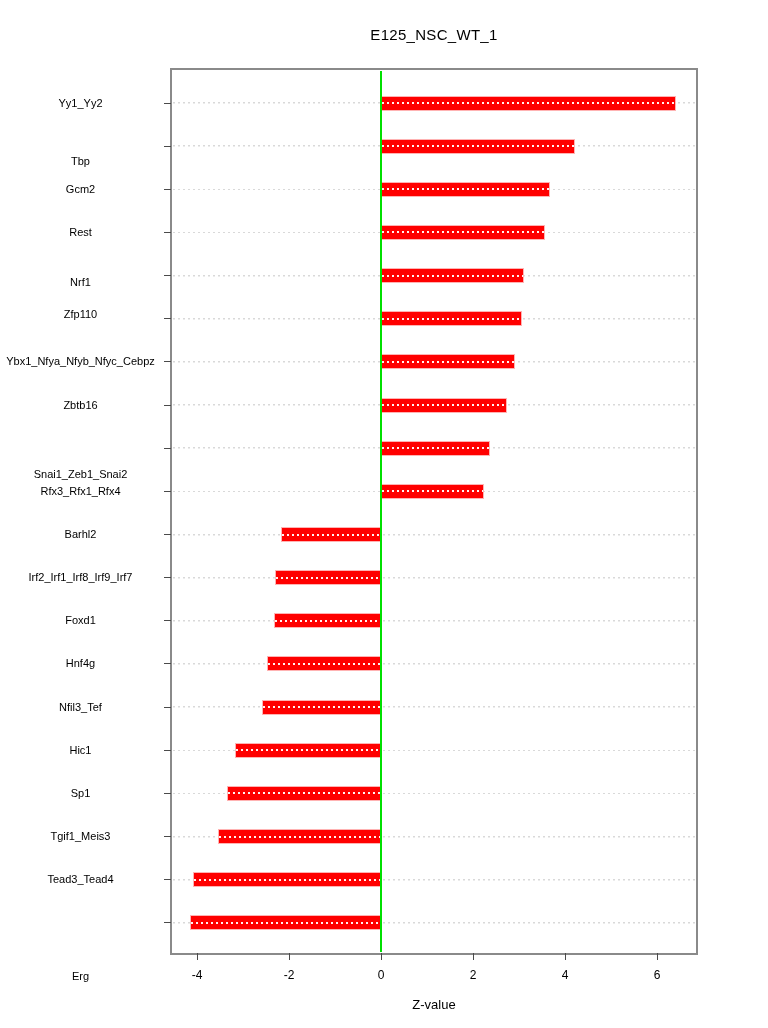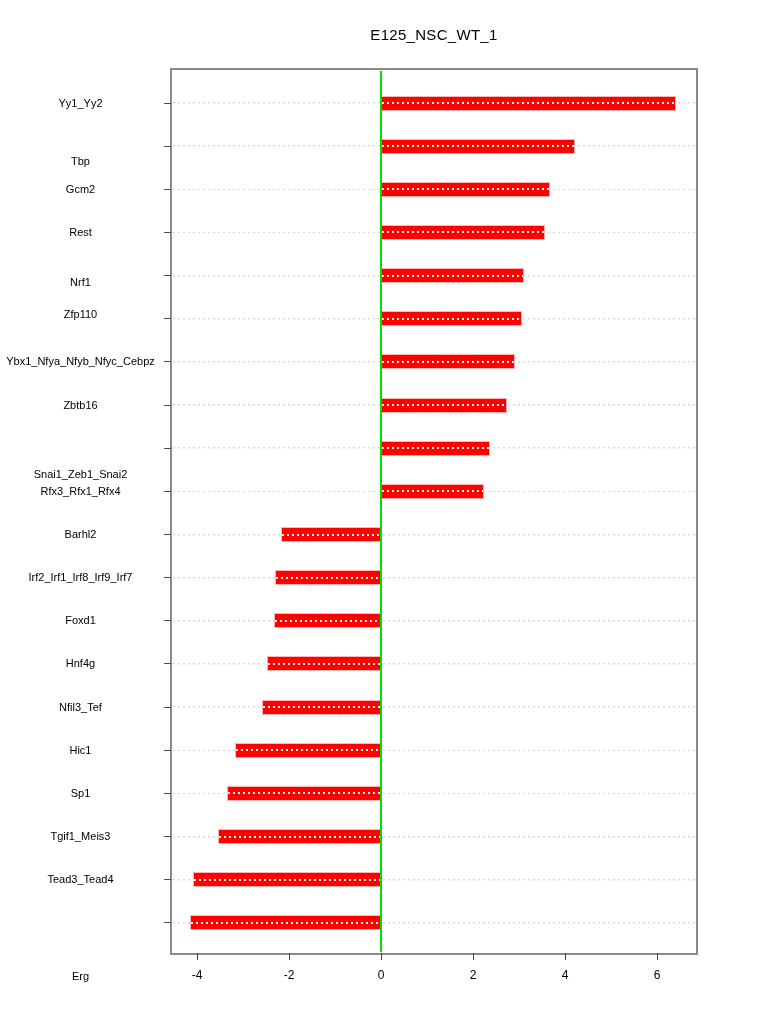--- a/index.html
+++ b/index.html
@@ -222,13 +222,14 @@
       <div class="x-tick" style="left: 380.5px; top: 953px;"></div>
       <div class="x-tick-label" style="left: 381px; top: 968px;">0</div>
       <div class="x-tick" style="left: 472.5px; top: 953px;"></div>
       <div class="x-tick-label" style="left: 473px; top: 968px;">2</div>
       <div class="x-tick" style="left: 564.5px; top: 953px;"></div>
       <div class="x-tick-label" style="left: 565px; top: 968px;">4</div>
       <div class="x-tick" style="left: 656.5px; top: 953px;"></div>
       <div class="x-tick-label" style="left: 657px; top: 968px;">6</div>
     </div>
   <div class="zero-line" id="zeroline" style="left: 380px; top: 71px; height: 881px; background: rgb(0, 224, 0);"></div>
+  <div class="x-axis-title">Z-value</div>
 </div>
 
 </body></html>

